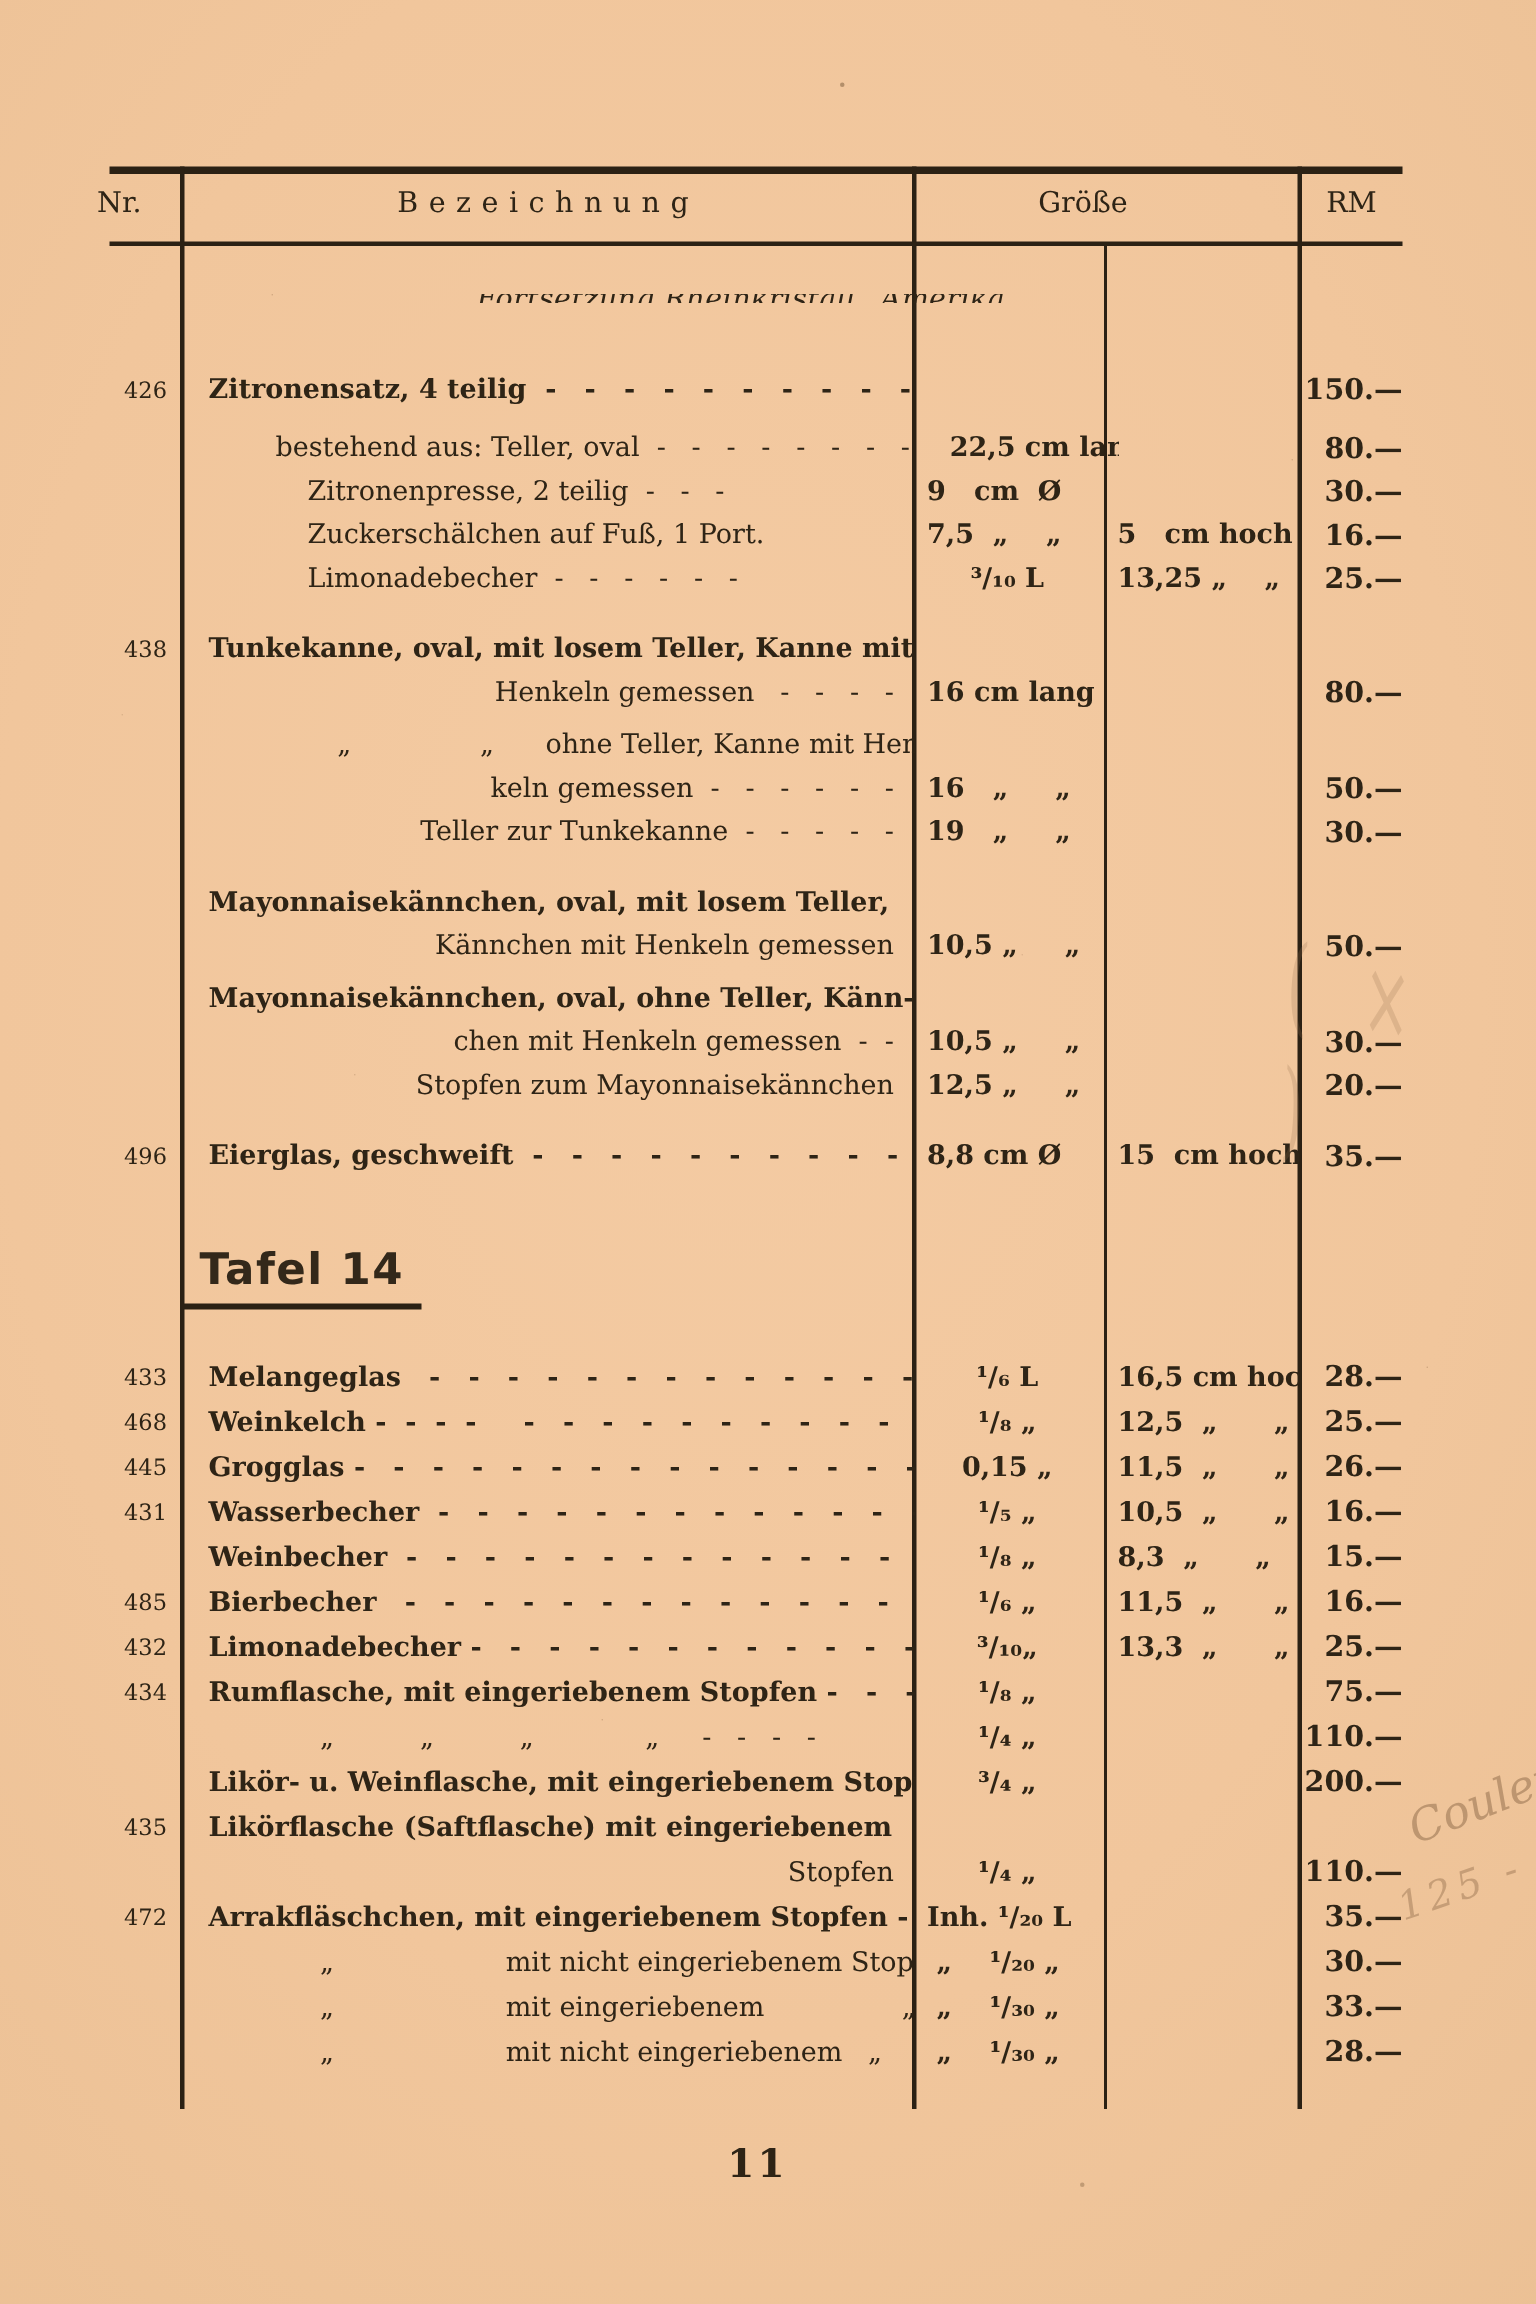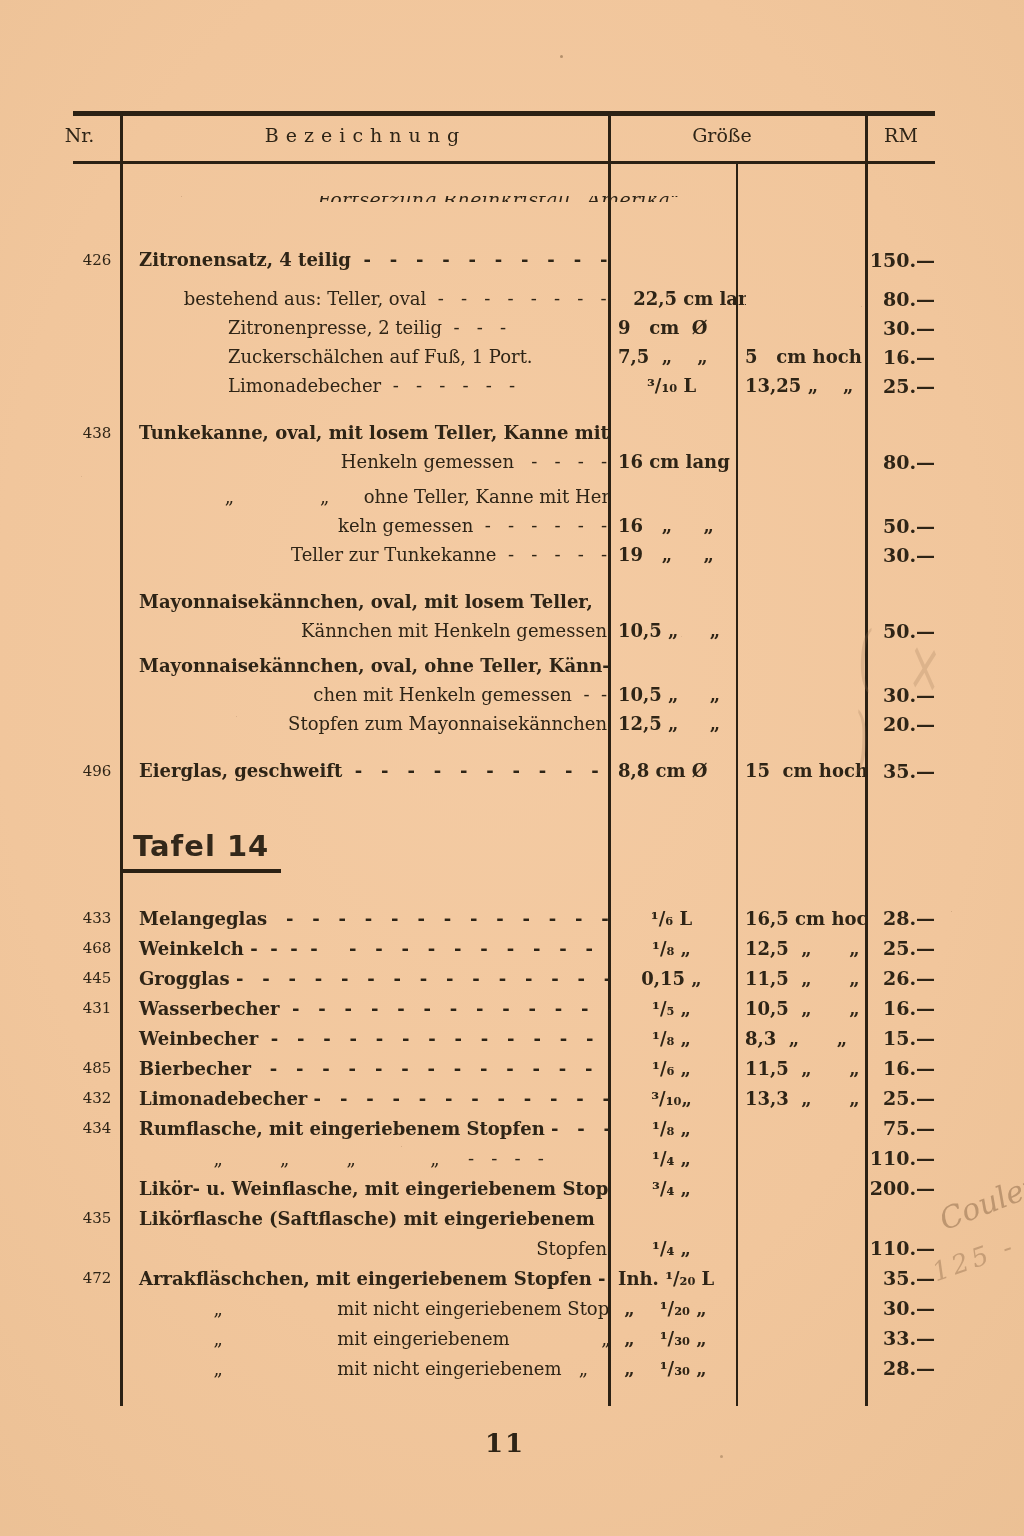--- a/index.html
+++ b/index.html
@@ -45,22 +45,22 @@
   .r{display:flex;height:29px;align-items:center;}
   .r>div{box-sizing:border-box;height:100%;display:flex;align-items:center;}
   .c-nr{width:48px;justify-content:center;font-weight:400;font-size:15px;}
   .c-bez{width:489px;padding-left:18px;padding-right:10px;font-size:18px;white-space:pre;overflow:hidden;}
   .c-s1{width:127px;padding-left:8px;padding-right:4px;font-size:18px;font-weight:700;white-space:pre;overflow:hidden;}
   .c-s1.c{justify-content:center;padding-left:0;}
   .c-s2{width:129px;padding-left:8px;font-size:18px;font-weight:700;white-space:pre;overflow:hidden;}
   .c-rm{width:69px;justify-content:flex-end;font-weight:700;font-size:19px;white-space:pre;}
   .r.b .c-bez{font-weight:700;}
   .r.i1 .c-bez{padding-left:25px;margin-left:40px;}
-  .r.i2 .c-bez{padding-left:107px;}
-  .r.ar .c-bez{justify-content:flex-end;padding-right:3px;}
+  .r.i2 .c-bez{padding-left:84px;}
+  .r.ar .c-bez{justify-content:flex-end;padding-right:14px;}
   .r.note{height:29px;flex-direction:column;}
   .r.note .c-bez{justify-content:center;font-style:italic;font-size:19px;padding-left:0;letter-spacing:.3px;}
   .r.head{height:52px;}
   .head-wrap{margin-left:48px;width:489px;text-align:center;}
   .tafel{display:inline-block;font-family:"DejaVu Sans","Liberation Sans",sans-serif;
     font-weight:700;font-size:29px;letter-spacing:1px;color:#33281a;
     border-bottom:4px solid #2b2114;padding:0 12px 6px;}
   .head ~ .r{height:30px;}
   .sp{width:100%;}
   .sp.xs{height:6px;}.sp.s{height:10px;}.sp.m{height:18px;}.sp.l{height:26px;}.sp.xl{height:40px;}

